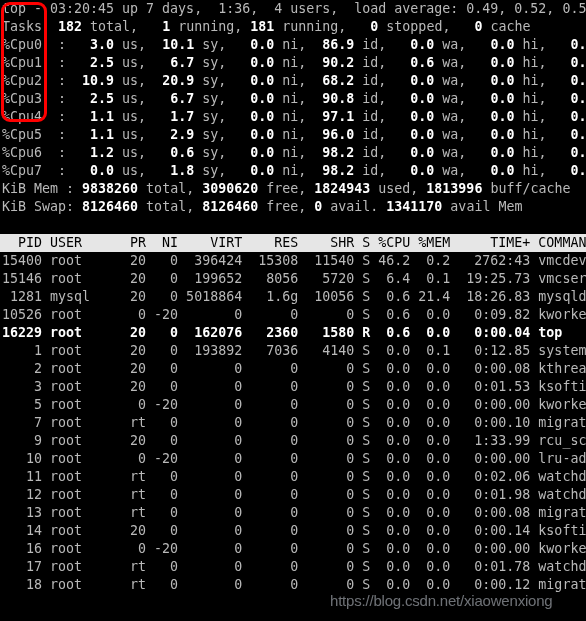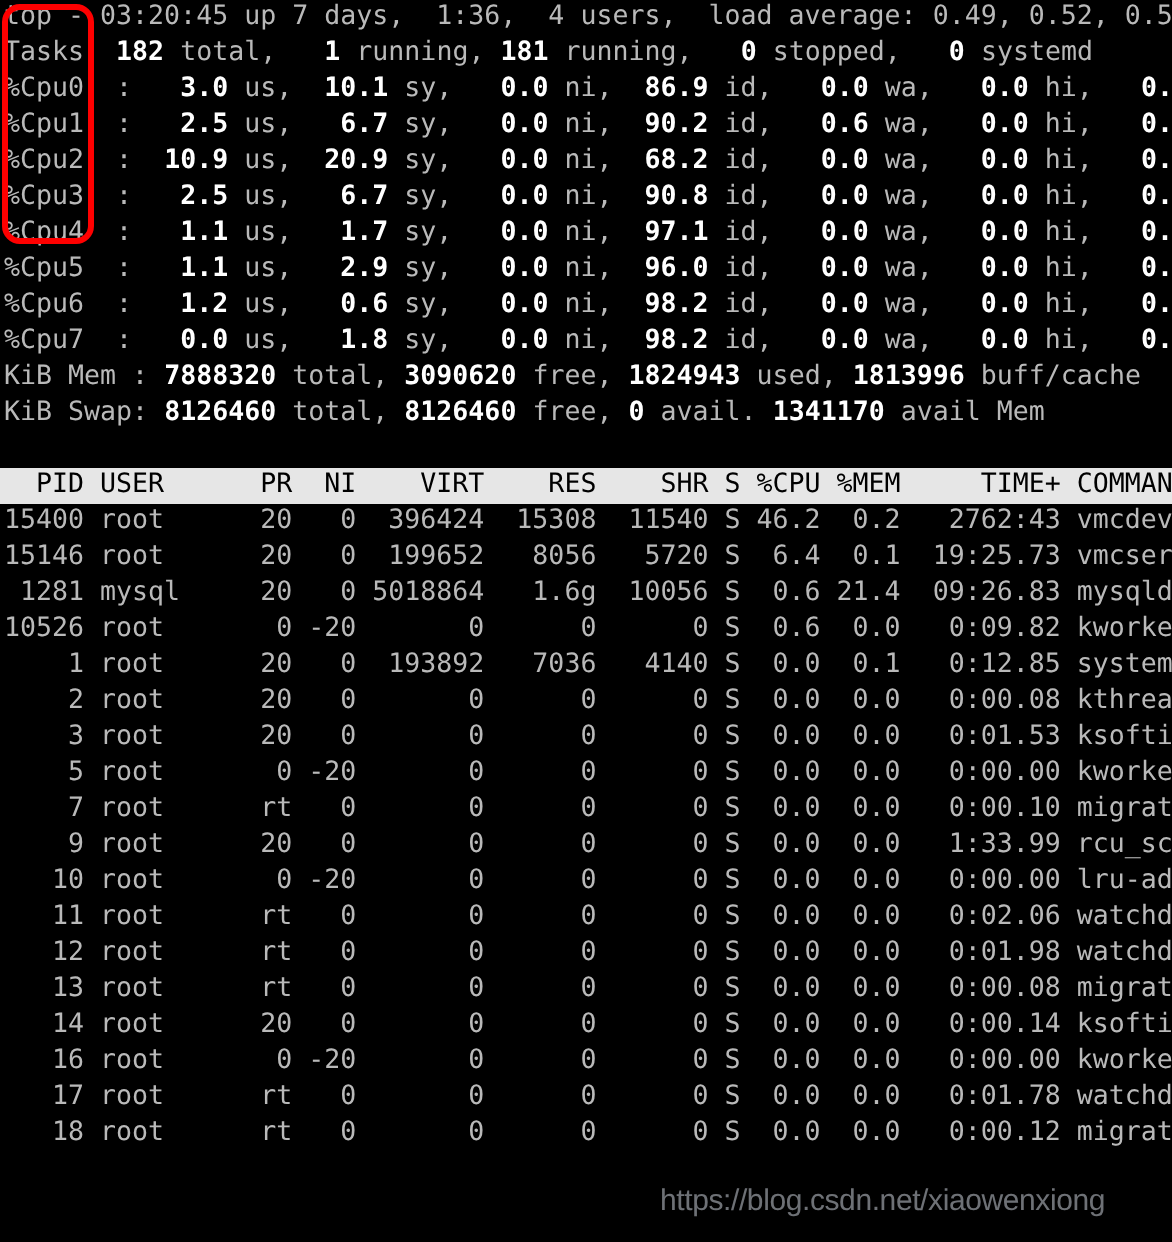--- a/index.html
+++ b/index.html
@@ -79,49 +79,50 @@
 </style>
 </head>
 <body>
 
 <div id="terminal">
 
   <div id="summary-block">
 
     <div class="line"><span class="dim">top - 03:20:45 up 7 days,  1:36,  4 users,  load average: 0.49, 0.52, 0.53</span></div>
 
-    <div class="line"><span class="dim">Tasks: </span><span class="b">182</span><span class="dim"> total,   </span><span class="b">1</span><span class="dim"> running, </span><span class="b">181</span><span class="dim"> running,   </span><span class="b">0</span><span class="dim"> stopped,   </span><span class="b">0</span><span class="dim"> systemd</span></div>
+    <div class="line"><span class="dim">Tasks: </span><span class="b">182</span><span class="dim"> total,   </span><span class="b">1</span><span class="dim"> running, </span><span class="b">181</span><span class="dim"> running,   </span><span class="b">0</span><span class="dim"> stopped,   </span><span class="b">0</span><span class="dim"> cache</span></div>
 
     <div id="cpu-lines">
         <div class="line"><span class="dim">%Cpu0  : </span><span class="b">  3.0</span><span class="dim"> us, </span><span class="b"> 10.1</span><span class="dim"> sy, </span><span class="b">  0.0</span><span class="dim"> ni, </span><span class="b"> 86.9</span><span class="dim"> id, </span><span class="b">  0.0</span><span class="dim"> wa, </span><span class="b">  0.0</span><span class="dim"> hi, </span><span class="b">  0.0</span></div>
         <div class="line"><span class="dim">%Cpu1  : </span><span class="b">  2.5</span><span class="dim"> us, </span><span class="b">  6.7</span><span class="dim"> sy, </span><span class="b">  0.0</span><span class="dim"> ni, </span><span class="b"> 90.2</span><span class="dim"> id, </span><span class="b">  0.6</span><span class="dim"> wa, </span><span class="b">  0.0</span><span class="dim"> hi, </span><span class="b">  0.0</span></div>
         <div class="line"><span class="dim">%Cpu2  : </span><span class="b"> 10.9</span><span class="dim"> us, </span><span class="b"> 20.9</span><span class="dim"> sy, </span><span class="b">  0.0</span><span class="dim"> ni, </span><span class="b"> 68.2</span><span class="dim"> id, </span><span class="b">  0.0</span><span class="dim"> wa, </span><span class="b">  0.0</span><span class="dim"> hi, </span><span class="b">  0.0</span></div>
         <div class="line"><span class="dim">%Cpu3  : </span><span class="b">  2.5</span><span class="dim"> us, </span><span class="b">  6.7</span><span class="dim"> sy, </span><span class="b">  0.0</span><span class="dim"> ni, </span><span class="b"> 90.8</span><span class="dim"> id, </span><span class="b">  0.0</span><span class="dim"> wa, </span><span class="b">  0.0</span><span class="dim"> hi, </span><span class="b">  0.0</span></div>
         <div class="line"><span class="dim">%Cpu4  : </span><span class="b">  1.1</span><span class="dim"> us, </span><span class="b">  1.7</span><span class="dim"> sy, </span><span class="b">  0.0</span><span class="dim"> ni, </span><span class="b"> 97.1</span><span class="dim"> id, </span><span class="b">  0.0</span><span class="dim"> wa, </span><span class="b">  0.0</span><span class="dim"> hi, </span><span class="b">  0.0</span></div>
         <div class="line"><span class="dim">%Cpu5  : </span><span class="b">  1.1</span><span class="dim"> us, </span><span class="b">  2.9</span><span class="dim"> sy, </span><span class="b">  0.0</span><span class="dim"> ni, </span><span class="b"> 96.0</span><span class="dim"> id, </span><span class="b">  0.0</span><span class="dim"> wa, </span><span class="b">  0.0</span><span class="dim"> hi, </span><span class="b">  0.0</span></div>
         <div class="line"><span class="dim">%Cpu6  : </span><span class="b">  1.2</span><span class="dim"> us, </span><span class="b">  0.6</span><span class="dim"> sy, </span><span class="b">  0.0</span><span class="dim"> ni, </span><span class="b"> 98.2</span><span class="dim"> id, </span><span class="b">  0.0</span><span class="dim"> wa, </span><span class="b">  0.0</span><span class="dim"> hi, </span><span class="b">  0.0</span></div>
         <div class="line"><span class="dim">%Cpu7  : </span><span class="b">  0.0</span><span class="dim"> us, </span><span class="b">  1.8</span><span class="dim"> sy, </span><span class="b">  0.0</span><span class="dim"> ni, </span><span class="b"> 98.2</span><span class="dim"> id, </span><span class="b">  0.0</span><span class="dim"> wa, </span><span class="b">  0.0</span><span class="dim"> hi, </span><span class="b">  0.0</span></div>
       </div>
 
-    <div class="line"><span class="dim">KiB Mem : </span><span class="b">7888320</span><span class="dim"> total, </span><span class="b">3090620</span><span class="dim"> free, </span><span class="b">1824943</span><span class="dim"> used, </span><span class="b">1813996</span><span class="dim"> buff/cache</span></div>
+    <div class="line"><span class="dim">KiB Mem : </span><span class="b">9838260</span><span class="dim"> total, </span><span class="b">3090620</span><span class="dim"> free, </span><span class="b">1824943</span><span class="dim"> used, </span><span class="b">1813996</span><span class="dim"> buff/cache</span></div>
 
     <div class="line"><span class="dim">KiB Swap: </span><span class="b">8126460</span><span class="dim"> total, </span><span class="b">8126460</span><span class="dim"> free, </span><span class="b">0</span><span class="dim"> avail. </span><span class="b">1341170</span><span class="dim"> avail Mem</span></div>
 
     <div id="cpu-highlight-box"></div>
   </div>
 
   <div class="spacer"></div>
 
   <div class="hdrbar">  PID USER      PR  NI    VIRT    RES    SHR S %CPU %MEM     TIME+ COMMAND</div>
 
   <div id="process-rows">
       <div class="procline">15400 root      20   0  396424  15308  11540 S 46.2  0.2   2762:43 vmcdevctrlgb</div>
       <div class="procline">15146 root      20   0  199652   8056   5720 S  6.4  0.1  19:25.73 vmcserver</div>
-      <div class="procline"> 1281 mysql     20   0 5018864   1.6g  10056 S  0.6 21.4  09:26.83 mysqld</div>
+      <div class="procline"> 1281 mysql     20   0 5018864   1.6g  10056 S  0.6 21.4  18:26.83 mysqld</div>
       <div class="procline">10526 root       0 -20       0      0      0 S  0.6  0.0   0:09.82 kworker/7:1H</div>
+      <div class="procline bold">16229 root      20   0  162076   2360   1580 R  0.6  0.0   0:00.04 top</div>
       <div class="procline">    1 root      20   0  193892   7036   4140 S  0.0  0.1   0:12.85 systemd</div>
       <div class="procline">    2 root      20   0       0      0      0 S  0.0  0.0   0:00.08 kthreadd</div>
       <div class="procline">    3 root      20   0       0      0      0 S  0.0  0.0   0:01.53 ksoftirqd/0</div>
       <div class="procline">    5 root       0 -20       0      0      0 S  0.0  0.0   0:00.00 kworker/0:0H</div>
       <div class="procline">    7 root      rt   0       0      0      0 S  0.0  0.0   0:00.10 migration/0</div>
       <div class="procline">    9 root      20   0       0      0      0 S  0.0  0.0   1:33.99 rcu_sched</div>
       <div class="procline">   10 root       0 -20       0      0      0 S  0.0  0.0   0:00.00 lru-add-drain</div>
       <div class="procline">   11 root      rt   0       0      0      0 S  0.0  0.0   0:02.06 watchdog/0</div>
       <div class="procline">   12 root      rt   0       0      0      0 S  0.0  0.0   0:01.98 watchdog/1</div>
       <div class="procline">   13 root      rt   0       0      0      0 S  0.0  0.0   0:00.08 migration/1</div>

